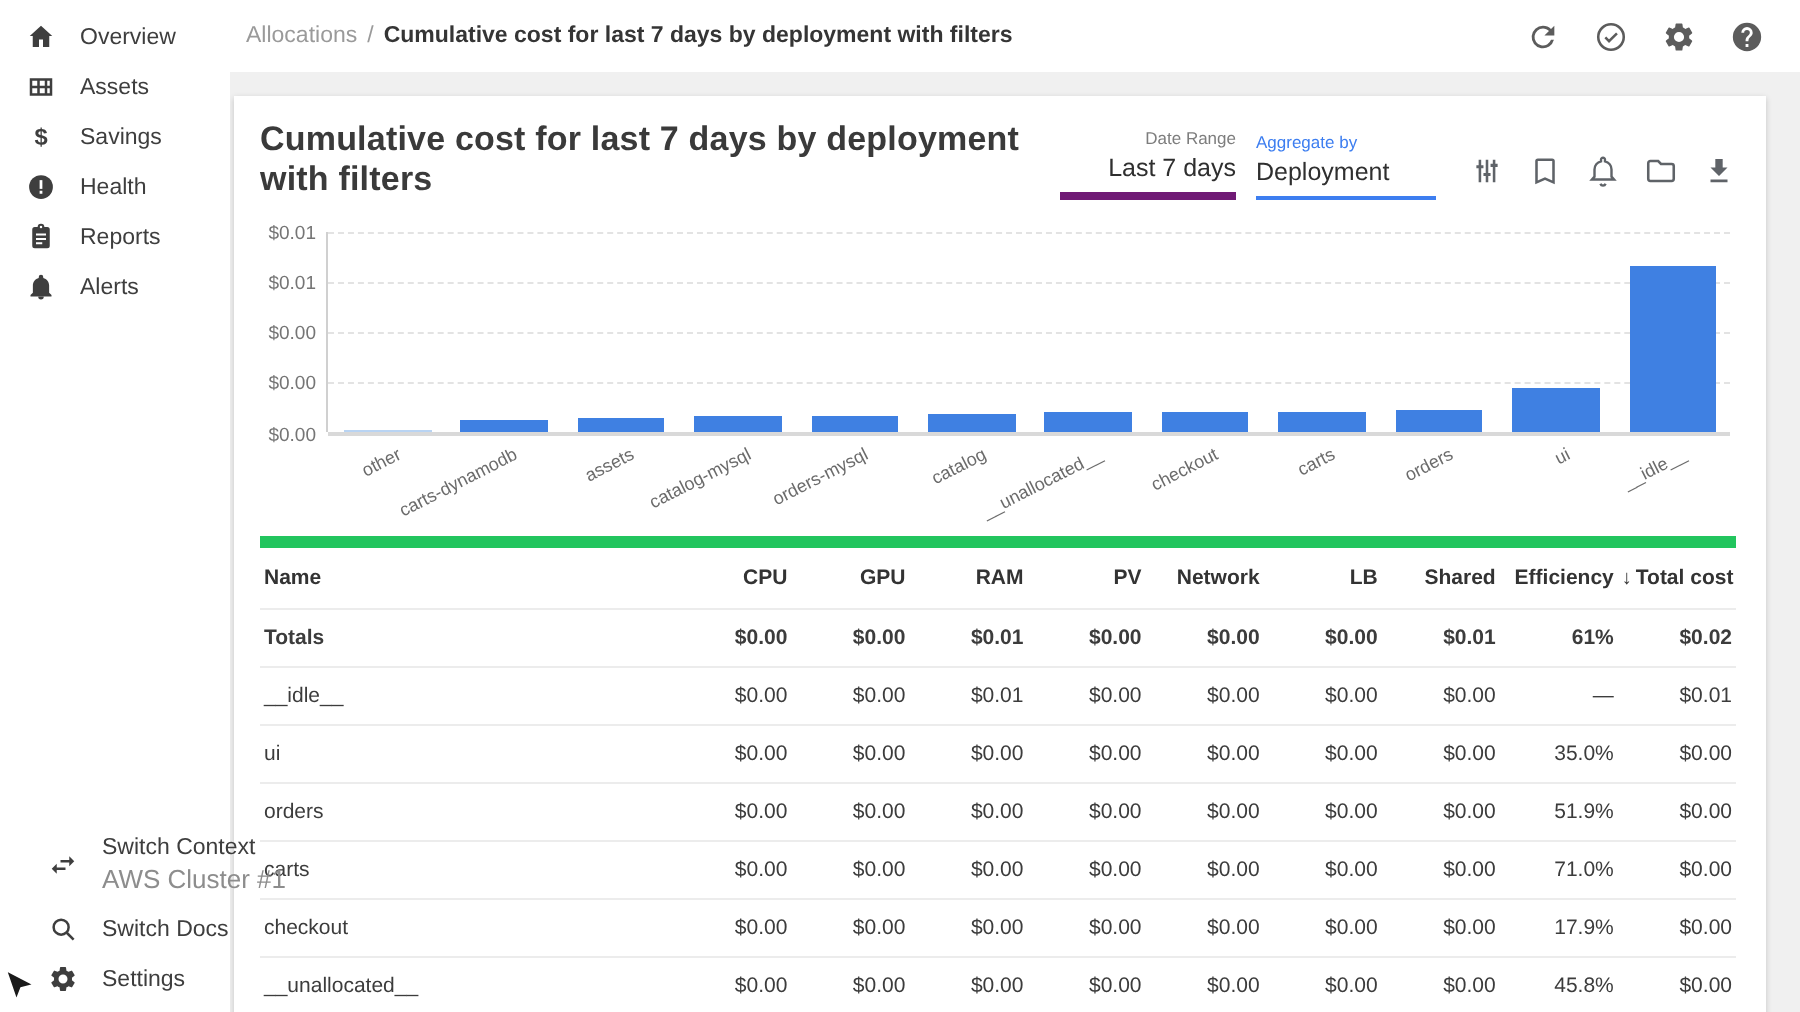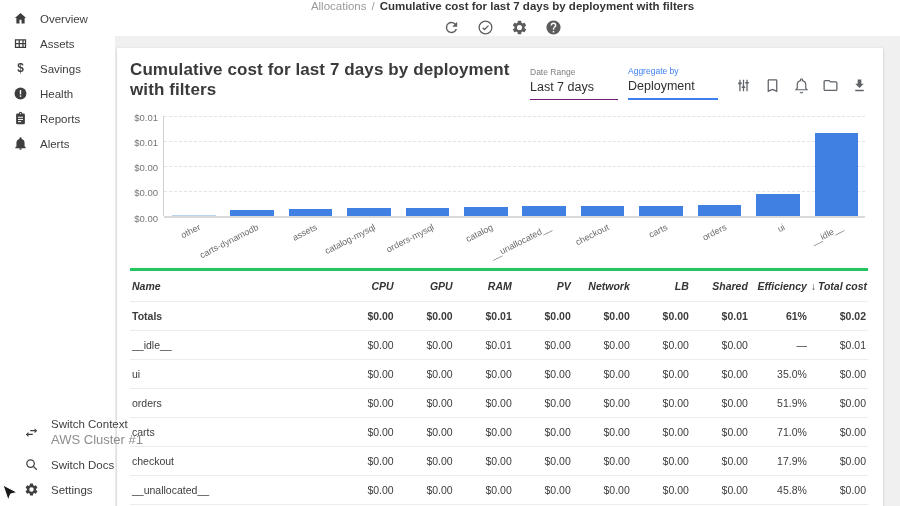--- a/index.html
+++ b/index.html
@@ -16,60 +16,60 @@
   .nav-icon svg { width:15px; height:15px; }
   .nav-label { font-size:11.5px; white-space:nowrap; }
   .nav-item.active .nav-label { color:#3d7ef0; }
   .sidebar-footer { position:absolute; left:0; bottom:4px; width:115px; }
   .foot-item { display:flex; align-items:center; padding:5px 0 5px 24px; cursor:pointer; color:#3e3e3e; }
   .foot-text { display:flex; flex-direction:column; }
   .foot-label { font-size:11.5px; white-space:nowrap; }
   .foot-sub { font-size:13px; color:#8d8d8d; margin-top:2px; white-space:nowrap; }
 
   
-  .topbar { position:absolute; left:115px; top:0; width:785px; height:36px; background:#fff; display:flex; align-items:center; justify-content:space-between; padding:0 18px 0 8px; z-index:2;flex-direction:column; }
+  .topbar { position:absolute; left:115px; top:0; width:785px; height:36px; background:#fff; display:flex; align-items:center; justify-content:space-between; padding:0 18px 0 8px; z-index:2; }
   .breadcrumb { font-size:11.5px; display:flex; align-items:center; gap:5px; }
   .crumb-root { color:#9a9a9a; cursor:pointer; }
   .crumb-sep { color:#9a9a9a; }
   .crumb-current { color:#353535; font-weight:bold; }
   .topbar-actions { display:flex; align-items:center; gap:16px; }
   .icon-btn { width:18px; height:18px; display:inline-flex; align-items:center; justify-content:center; cursor:pointer; color:#5c5c5c; }
   .icon-btn svg { width:17px; height:17px; }
 
   
   .card { position:absolute; left:117px; top:48px; width:766px; height:520px; background:#fff; box-shadow:0 1px 3px rgba(0,0,0,0.18); }
   .card-header { display:flex; justify-content:space-between; padding:12px 15px 0 13px; }
   .page-title { font-size:17px; color:#3a3a3a; font-weight:bold; letter-spacing:0.1px; }
   .page-subtitle { font-size:10.5px; color:#8f8f8f; margin-top:4px; }
   .controls { display:flex; align-items:flex-end; gap:10px; padding-top:4px; }
   .field { display:flex; flex-direction:column; }
   .field-label { font-size:8.5px; color:#7d7d7d; margin-bottom:3px; }
   .field-value { font-size:12.5px; color:#2f2f2f; padding-bottom:5px; cursor:pointer; }
-  .field.daterange { width:88px; border-bottom:1px solid #701a75; }
+  .field.daterange { width:88px; border-bottom:4px solid #701a75;align-items:flex-end; }
   .field.aggregate { width:90px; border-bottom:2px solid #3d7ef0; }
   .field.aggregate .field-label { color:#3d7ef0; }
   .ctl-icons { display:flex; align-items:center; gap:11px; margin-left:6px; padding-bottom:6px; }
   .ctl-icons .icon-btn { color:#5f6368; }
 
   
   .chart { position:relative; margin:16px 18px 0 12px; height:138px; }
   .plot { position:relative; margin-left:34px; height:100px; border-left:1px solid #d0d0d0; }
   .gridline { position:absolute; left:0; right:0; height:0; border-top:1px dashed #e3e3e3; }
   .gridline.baseline { border-top:2px solid #d9d9d9; }
   .tick { position:absolute; left:-38px; width:32px; text-align:right; font-size:9.5px; color:#757575; transform:translateY(-50%); }
   .bars { position:absolute; left:1px; right:0; top:0; bottom:0; display:flex; align-items:flex-end; gap:11px; padding:0 5px; }
   .bar-slot { flex:1; position:relative; height:100%; display:flex; align-items:flex-end; justify-content:center; }
   .bar { width:92%; background:#3f80e2; cursor:pointer; }
   .xlabel { position:absolute; top:calc(100% + 6px); right:42%; transform:rotate(-27deg); transform-origin:100% 0; font-size:9px; color:#6b6b6b; white-space:nowrap; }
 
   
   .table-wrap { padding:14px 15px 0 13px; }
   table { width:100%; border-collapse:collapse; table-layout:fixed; }
   th, td { font-size:10.5px; text-align:right; padding:8px 2px; border-bottom:1px solid #ececec; color:#3c3c3c; white-space:nowrap; overflow:hidden; }
-  th { color:#333; font-weight:bold; border-top:3px solid #22c55e; padding:9px 2px; cursor:pointer;font-style:italic; }
+  th { color:#333; font-weight:bold; border-top:6px solid #22c55e; padding:9px 2px; cursor:pointer; }
   th:first-child, td:first-child { text-align:left; }
   col.c-name { width:28%; }
   col.c-num { width:8%; }
   tr.totals-row td { font-weight:bold; }
   tbody tr { cursor:pointer; }
   .sort-arrow { font-size:10px; margin-right:2px; }
 
   .cursor { position:absolute; left:2px; top:484px; z-index:9; }
 </style>
 </head>

